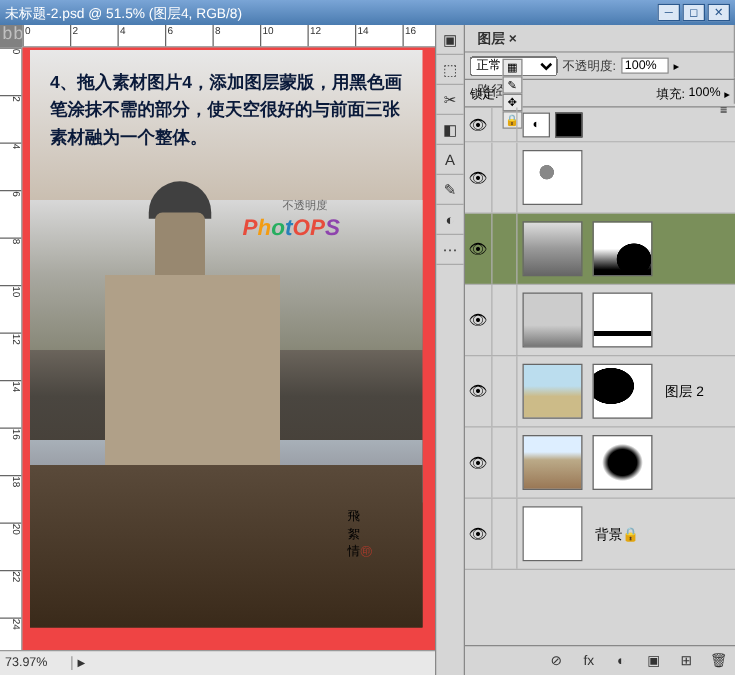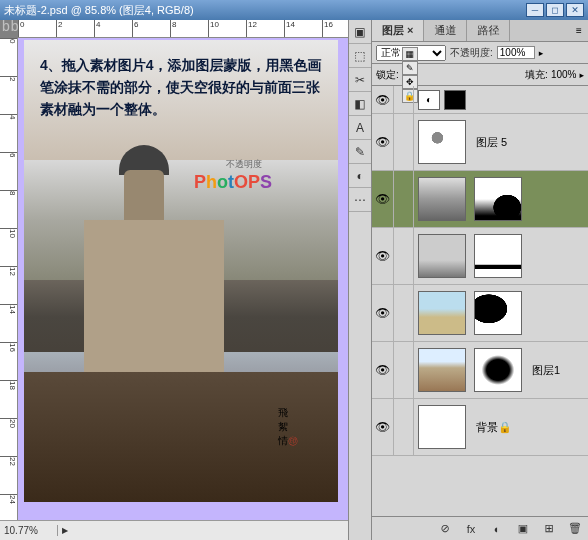--- a/index.html
+++ b/index.html
@@ -11,44 +11,44 @@
 .titlebar .wbtn { width: 18px; height: 14px; background: #dbe7f5; border: 1px solid #2a588e; font-size: 9px; display: flex; align-items: center; justify-content: center; color: #2a588e; }
 
 .main { display: flex; height: 520px; }
 
 .docwrap { width: 348px; background: #818181; display: flex; flex-direction: column; }
 .ruler-h { height: 18px; background: #fff; border-bottom: 1px solid #888; position: relative; margin-left: 18px; }
 .ruler-h .tick { position: absolute; top: 0; height: 100%; border-left: 1px solid #666; font-size: 8px; color: #333; padding-left: 1px; }
 .docbody { display: flex; flex: 1; }
 .ruler-v { width: 18px; background: #fff; border-right: 1px solid #888; position: relative; }
 .ruler-v .tick { position: absolute; left: 0; width: 100%; border-top: 1px solid #666; font-size: 8px; color: #333; writing-mode: vertical-rl; }
-.canvas { flex: 1; background: #c4b5fd; position: relative; overflow: hidden; }
+.canvas { flex: 1; background: #ef4444; position: relative; overflow: hidden; }
 .artboard { position: absolute; left: 6px; top: 2px; width: 314px; height: 462px; background: linear-gradient(#e8e8e8,#c5b8a8 30%,#4a4640 60%,#3a2e22); }
 .sky { position: absolute; top: 120px; left: 0; right: 0; height: 120px; background: linear-gradient(#d8d8d8,#a8a8a0,#888878); }
 .castle { position: absolute; left: 60px; top: 180px; width: 140px; height: 160px; background: #b0a088; }
 .tower { position: absolute; left: 100px; top: 130px; width: 40px; height: 90px; background: #988870; border-radius: 6px 6px 0 0; }
 .towertop { position: absolute; left: 95px; top: 105px; width: 50px; height: 30px; background: #404040; border-radius: 25px 25px 0 0; }
 .land { position: absolute; bottom: 0; left: 0; right: 0; height: 130px; background: linear-gradient(#5a4a3a,#3a2a1a); }
 .water { position: absolute; bottom: 100px; left: 0; right: 0; height: 50px; background: linear-gradient(#a8b0b8,#888890); }
 .instrtxt { position: absolute; top: 14px; left: 16px; right: 16px; font-size: 14px; color: #0a1a3a; font-weight: bold; line-height: 22px; }
-.logo { position: absolute; top: 132px; left: 170px; font-size: 18px; font-weight: bold; }
+.logo { position: absolute; top: 132px; left: 170px; font-size: 18px; font-weight: bold; font-style: italic; }
 .logo .p1 { color: #e74c3c; } .logo .p2 { color: #f39c12; } .logo .p3 { color: #27ae60; } .logo .p4 { color: #2980b9; } .logo .p5 { color: #e74c3c; } .logo .p6 { color: #8e44ad; }
 .logotag { position: absolute; top: 118px; left: 202px; font-size: 9px; color: #666; }
 .seal { position: absolute; bottom: 36px; right: 20px; width: 40px; height: 60px; color: #000; font-size: 10px; }
 .seal .red { color: #c0392b; }
 .statusbar { height: 20px; background: #e8e8e8; border-top: 1px solid #999; display: flex; align-items: center; font-size: 10px; color: #333; }
 .statusbar .zoom { width: 58px; border-right: 1px solid #999; padding: 0 4px; }
 .statusbar .info { padding: 0 8px; }
 .statusbar .tri { margin-left: 4px; color: #333; font-size: 8px; }
 
 .toolstrip { width: 24px; background: #d6d6d6; border-left: 1px solid #888; border-right: 1px solid #888; display: flex; flex-direction: column; }
 .toolbtn { height: 24px; border-bottom: 1px solid #aaa; display: flex; align-items: center; justify-content: center; font-size: 12px; color: #333; }
 
 .panels { flex: 1; background: #d6d6d6; display: flex; flex-direction: column; }
-.ptabs { height: 22px; display: flex; border-bottom: 1px solid #888; background: #c8c8c8; }
+.ptabs { height: 22px; display: flex; border-bottom: 1px solid #888; background: #c8c8c8; flex-direction: column; }
 .ptab { padding: 3px 10px; font-size: 11px; color: #333; border-right: 1px solid #999; }
 .ptab.active { background: #d6d6d6; font-weight: bold; }
 .pmenubtn { margin-left: auto; width: 18px; display: flex; align-items: center; justify-content: center; font-size: 10px; }
 .poptions { height: 22px; display: flex; align-items: center; padding: 0 4px; border-bottom: 1px solid #888; gap: 4px; }
 .poptions select { font-size: 10px; height: 16px; width: 70px; }
 .poptions .lbl { font-size: 10px; color: #333; }
 .poptions .pct { width: 38px; font-size: 10px; border: 1px solid #888; padding: 0 2px; background: #fff; }
 .plock { height: 22px; display: flex; align-items: center; padding: 0 4px; border-bottom: 1px solid #888; gap: 3px; font-size: 10px; }
 .lockicon { width: 16px; height: 14px; border: 1px solid #888; display: flex; align-items: center; justify-content: center; font-size: 9px; background: #e8e8e8; }
 
@@ -66,21 +66,21 @@
 
 .pbottom { height: 24px; border-top: 1px solid #888; display: flex; align-items: center; justify-content: flex-end; padding: 0 4px; gap: 8px; background: #d6d6d6; }
 .pbtn { width: 18px; height: 16px; display: flex; align-items: center; justify-content: center; font-size: 11px; color: #333; }
 
 .watermark { position: absolute; top: 18px; left: 2px; font-size: 14px; color: #fff; opacity: 0.5; letter-spacing: 1px; }
 </style>
 </head>
 <body>
 
 <div class="titlebar">
-  <span class="ttxt">未标题-2.psd @ 85.8% (图层4, RGB/8)</span>
+  <span class="ttxt">未标题-2.psd @ 51.5% (图层4, RGB/8)</span>
   <div class="wbtns">
     <div class="wbtn">─</div>
     <div class="wbtn">◻</div>
     <div class="wbtn">✕</div>
   </div>
 </div>
 
 <div class="watermark">bbs.16xx8.com</div>
 
 <div class="main">
@@ -124,21 +124,21 @@
           <div class="instrtxt">4、拖入素材图片4，添加图层蒙版，用黑色画笔涂抹不需的部分，使天空很好的与前面三张素材融为一个整体。</div>
           <div class="logotag">不透明度</div>
           <div class="logo">
             <span class="p1">P</span><span class="p2">h</span><span class="p3">o</span><span class="p4">t</span><span class="p1">O</span><span class="p5">P</span><span class="p6">S</span>
           </div>
           <div class="seal">飛<br>絮<br>情<span class="red">㊞</span></div>
         </div>
       </div>
     </div>
     <div class="statusbar">
-      <div class="zoom">10.77%</div>
+      <div class="zoom">73.97%</div>
       <div class="tri">▶</div>
     </div>
   </div>
 
   <div class="toolstrip" id="toolstrip">
       <div class="toolbtn">▣</div>
       <div class="toolbtn">⬚</div>
       <div class="toolbtn">✂</div>
       <div class="toolbtn">◧</div>
       <div class="toolbtn">A</div>
@@ -181,46 +181,45 @@
         <div style="width:22px;height:20px;border:1px solid #666;background:#fff;display:flex;align-items:center;justify-content:center;font-size:10px">◐</div>
         <div style="width:22px;height:20px;border:1px solid #666;background:#000"></div>
       </div>
     </div>
 
     <div class="layerlist" id="layerlist">
         <div class="layerrow">
           <div class="eyecol">👁</div>
           <div class="linkcol"></div>
           <div class="thumb" style="background:radial-gradient(circle at 40% 40%,#888 0,#888 15%,transparent 16%),#fff"></div>
-          <div class="lname">图层 5</div>
         </div>
         <div class="layerrow sel">
           <div class="eyecol">👁</div>
           <div class="linkcol"></div>
           <div class="thumb checker" style="background:linear-gradient(#ddd,#999,#666)"></div>
           <div class="mask" style="background:radial-gradient(ellipse at 70% 70%,#000 30%,transparent 31%),linear-gradient(#fff 50%,#000 90%)"></div>
         </div>
         <div class="layerrow">
           <div class="eyecol">👁</div>
           <div class="linkcol"></div>
           <div class="thumb checker" style="background:linear-gradient(#ccc 60%,#777)"></div>
           <div class="mask" style="background:linear-gradient(#fff 70%,#000 71%,#000 80%,#fff 81%)"></div>
         </div>
         <div class="layerrow">
           <div class="eyecol">👁</div>
           <div class="linkcol"></div>
           <div class="thumb checker" style="background:linear-gradient(#bde 40%,#cb8 60%)"></div>
           <div class="mask" style="background:radial-gradient(ellipse at 30% 40%,#000 40%,#fff 41%)"></div>
+          <div class="lname">图层 2</div>
         </div>
         <div class="layerrow">
           <div class="eyecol">👁</div>
           <div class="linkcol"></div>
           <div class="thumb checker" style="background:linear-gradient(#def 30%,#ba8 45%,#975)"></div>
           <div class="mask" style="background:radial-gradient(ellipse at 50% 50%,#000 35%,#fff 50%)"></div>
-          <div class="lname">图层1</div>
         </div>
         <div class="layerrow">
           <div class="eyecol">👁</div>
           <div class="linkcol"></div>
           <div class="thumb" style="background:#fff"></div>
           <div class="lname">背景<span> 🔒</span></div>
         </div>
       </div>
 
     <div class="pbottom" id="pbottom">

